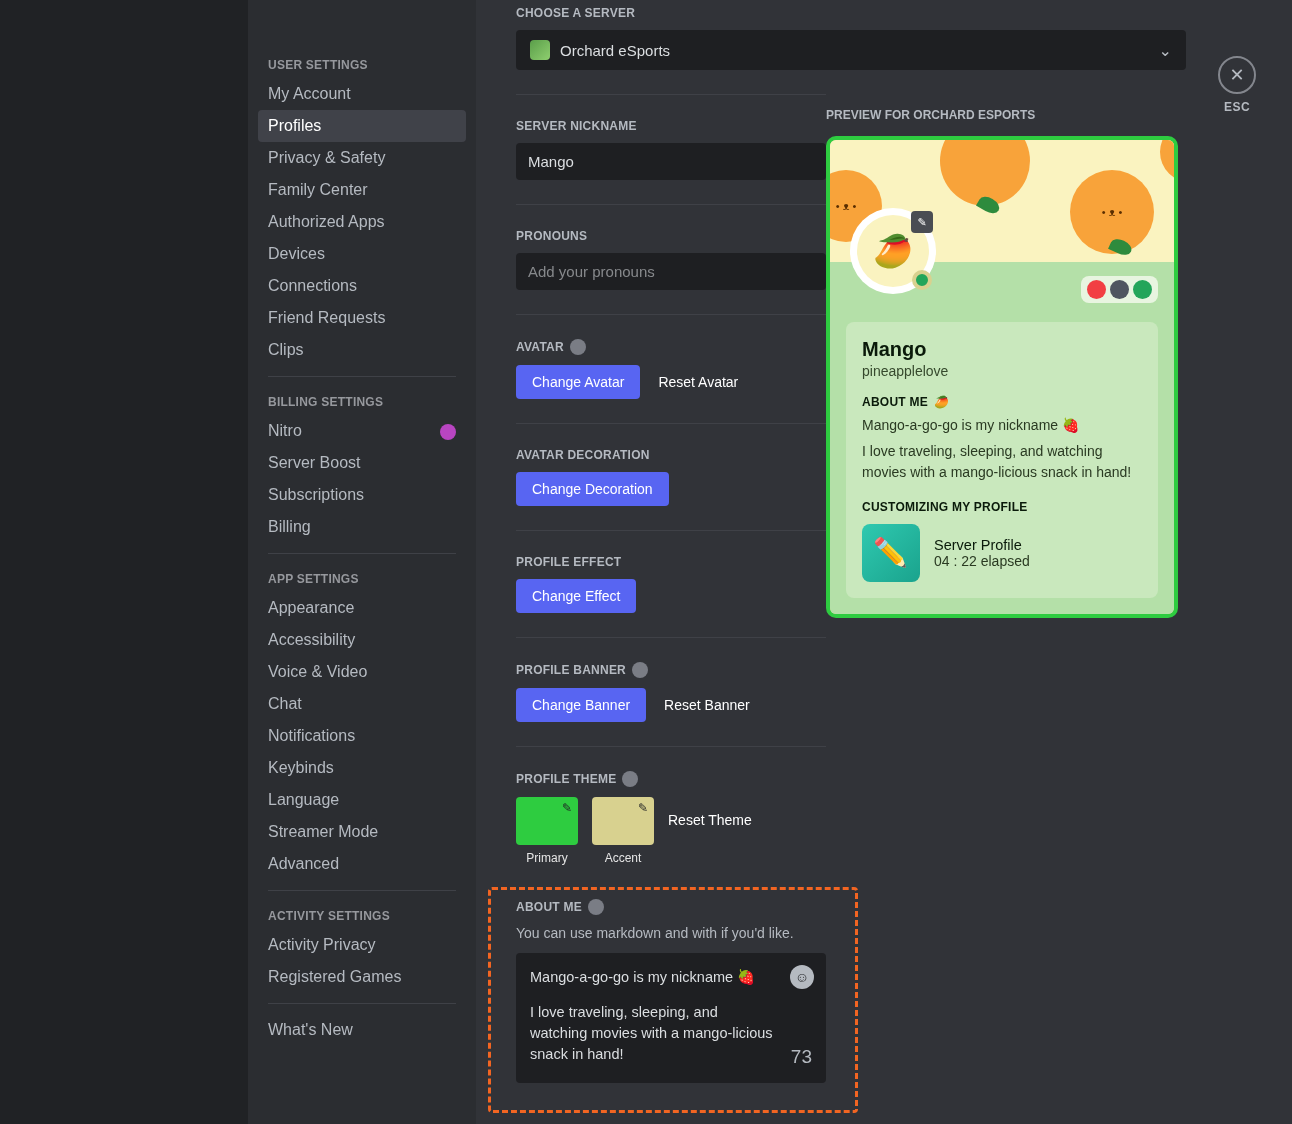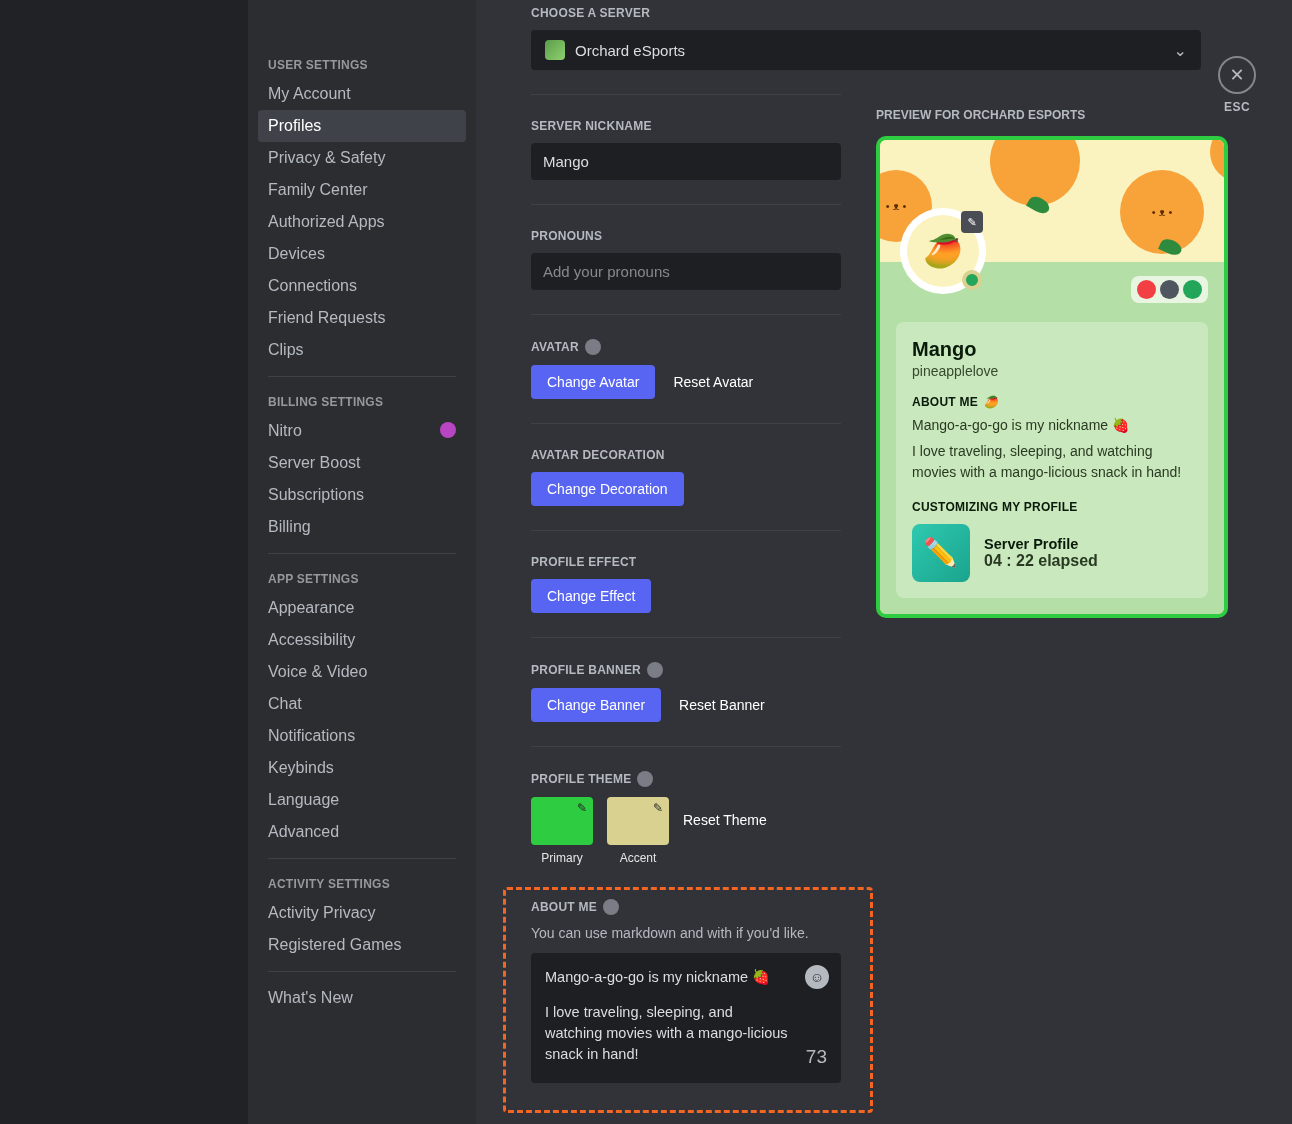--- a/index.html
+++ b/index.html
@@ -45,21 +45,21 @@
   }
   .section-header {
     font-size: 12px;
     font-weight: 700;
     color: #96989d;
     letter-spacing: 0.02em;
     padding: 8px 10px 6px;
     text-transform: uppercase;
   }
   .side-item {
-    display:flex; align-items:flex-start; justify-content:space-between;
+    display:flex; align-items:flex-end; justify-content:space-between;
     font-size: 16px;
     color: #b5bac1;
     padding: 7px 10px;
     border-radius: 4px;
     cursor: pointer;
   }
   .side-item.active {
     background: #404249;
     color: #ffffff;
   }
@@ -81,21 +81,21 @@
 
   
   .content {
     flex: 1;
     background: #313338;
     padding: 0 40px 0 40px;
     overflow: hidden;
     position: relative;
   }
   .content-inner {
-    display:flex; gap:35px;margin-left:15px;
+    display:flex; 
   }
   .col-left { width:310px; padding-top:6px;}
   .col-right { flex:1; padding-top:108px; }
 
   .field-label {
     font-size: 12px;
     font-weight: 700;
     color: #b5bac1;
     letter-spacing: 0.02em;
     text-transform: uppercase;
@@ -255,22 +255,22 @@
   }
   .pv-text {font-size:14px;color:#2a3a22;margin-top:6px;line-height:1.45;}
   .activity-row {
     display:flex;gap:14px;align-items:center;margin-top:10px;
   }
   .activity-icon {
     width:58px;height:58px;border-radius:8px;
     background:linear-gradient(135deg,#2fc9b0,#1aa38d);
     display:flex;align-items:center;justify-content:center;font-size:28px;
   }
-  .activity-title {font-size:14.5px;font-weight:700;color:#0a1a0a;}
-  .activity-sub {font-size:16px;color:#2a3a22;font-weight:bold;}
+  .activity-title {font-size:14.5px;font-weight:400;color:#0a1a0a;}
+  .activity-sub {font-size:14px;color:#2a3a22;}
 
   
   .close-esc {
     position:absolute; top:56px; right:36px;
     display:flex;flex-direction:column;align-items:center;gap:6px;
     color:#b5bac1;
   }
   .close-circle {
     width:38px;height:38px;border:2px solid #83868d;border-radius:50%;
     display:flex;align-items:center;justify-content:center;
@@ -351,20 +351,23 @@
         <span>Chat</span>
       </div>
       <div class="side-item">
         <span>Notifications</span>
       </div>
       <div class="side-item">
         <span>Keybinds</span>
       </div>
       <div class="side-item">
         <span>Language</span>
+      </div>
+      <div class="side-item">
+        <span>Streamer Mode</span>
       </div>
       <div class="side-item">
         <span>Advanced</span>
       </div>
       <div class="side-divider"></div>
       <div class="section-header">Activity Settings</div>
       <div class="side-item">
         <span>Activity Privacy</span>
       </div>
       <div class="side-item">

